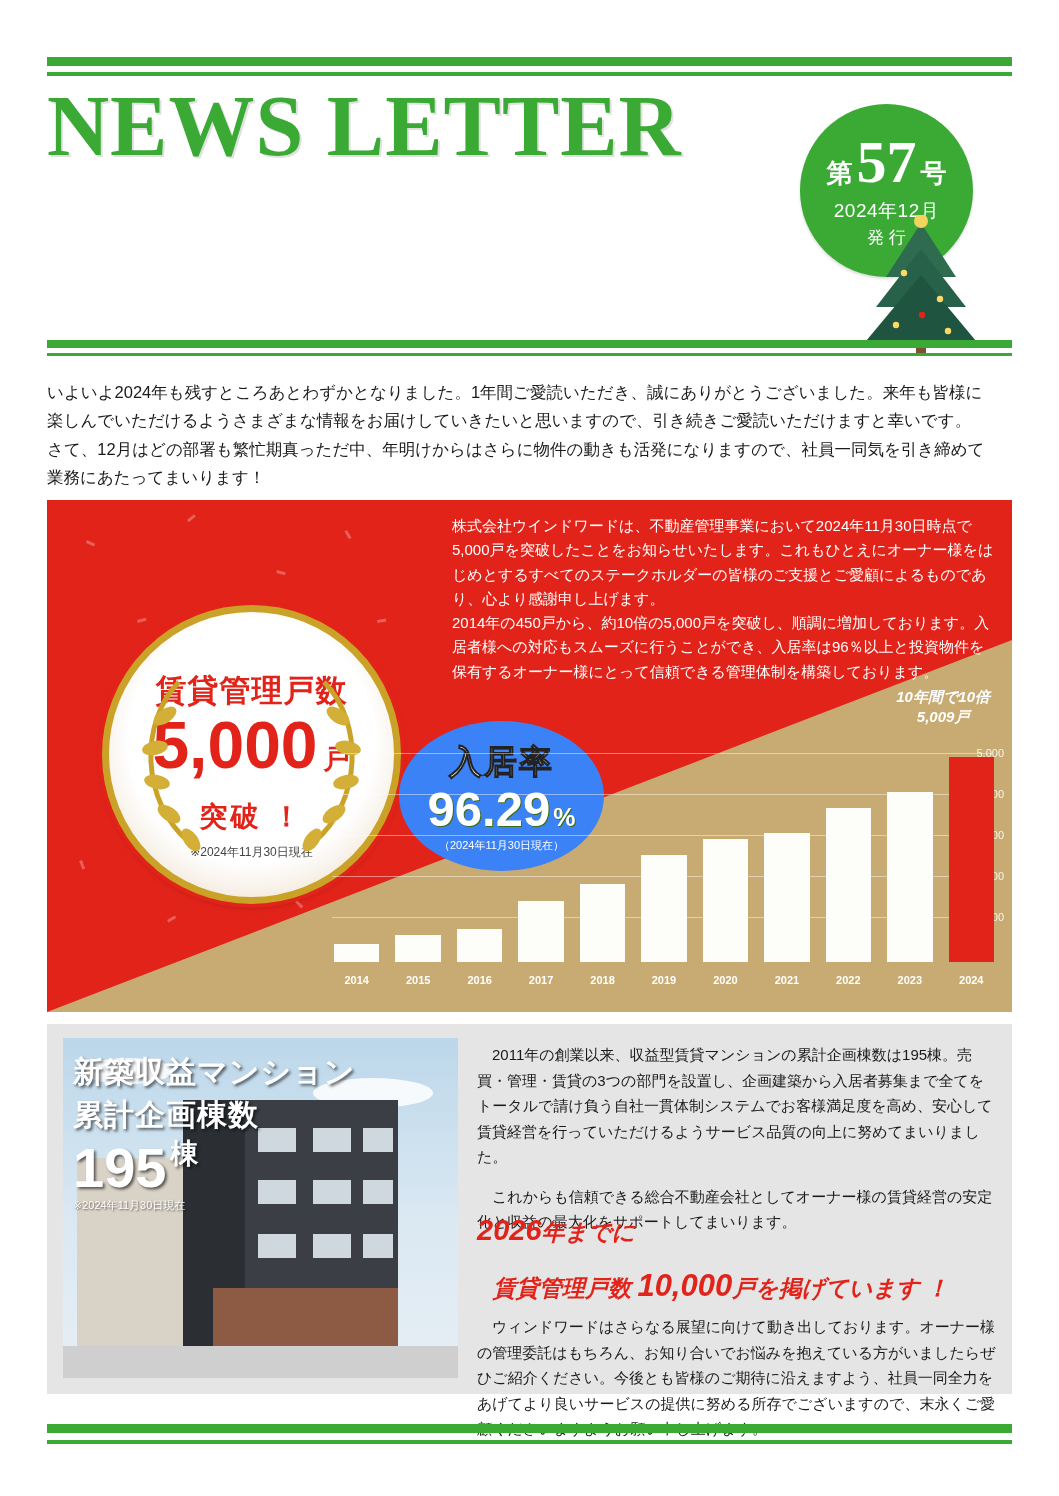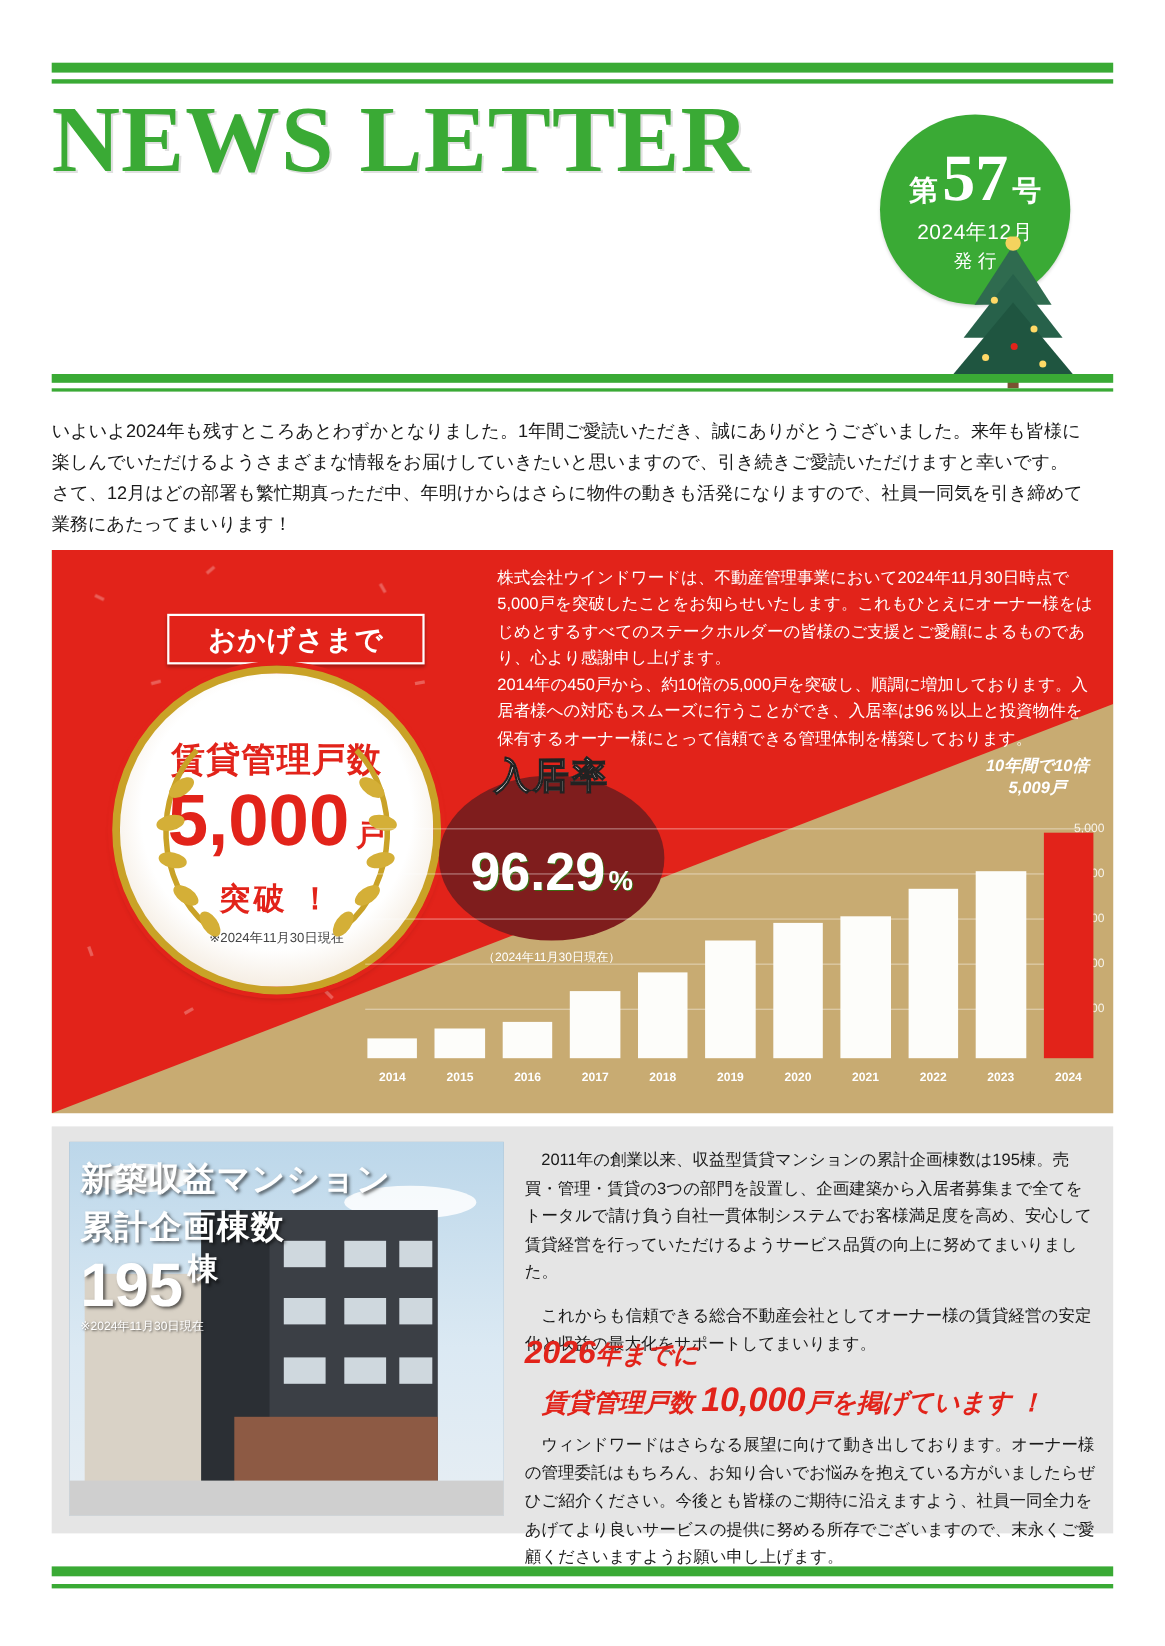--- a/index.html
+++ b/index.html
@@ -84,22 +84,22 @@
     box-shadow:0 2px 3px rgba(0,0,0,.3);letter-spacing:1px;border:2px solid #fff;
   }
   .ribbon:before,.ribbon:after{
     content:"";position:absolute;top:8px;width:30px;height:42px;background:#b01109;z-index:-1;
   }
   .ribbon:before{left:-26px;}
   .ribbon:after{right:-26px;}
 
   
   .occ{
-    position:absolute;left:352px;top:205px;width:205px;height:150px;border-radius:50%/50%;
-    background:#7f1d1d;display:flex;flex-direction:column;align-items:center;justify-content:center;gap:41px;
+    position:absolute;left:352px;top:221px;width:205px;height:150px;border-radius:50%/50%;
+    background:#3b82f6;display:flex;flex-direction:column;align-items:center;justify-content:center;
   }
   .occ .t{color:#fff;font-size:33px;font-weight:700;-webkit-text-stroke:1px #222;letter-spacing:2px;}
   .occ .v{color:#fff;font-size:49px;font-weight:700;line-height:1;display:flex;align-items:baseline;
     text-shadow:1px 1px 0 #3b6d12;}
   .occ .v small{font-size:25px;margin-left:3px;}
   .occ .n{color:#fff;font-size:11px;margin-top:4px;}
 
   
   .hero-text{
     position:absolute;left:405px;top:14px;width:545px;color:#ffffff;
@@ -137,21 +137,21 @@
   .photo-overlay .o3{font-size:56px;font-weight:700;line-height:1;margin-top:4px;text-shadow:2px 2px 3px rgba(0,0,0,.6);display:flex;align-items:flex-start;}
   .photo-overlay .o3 small{font-size:28px;margin-left:4px;}
   .photo-overlay .o4{font-size:11px;margin-top:2px;text-shadow:1px 1px 2px rgba(0,0,0,.6);}
 
   .bottom-text{position:absolute;left:430px;top:18px;width:520px;font-size:15px;line-height:1.7;color:#1a1a1a;}
   .bottom-text p{margin:0 0 14px 0;text-indent:1em;}
 
   .goal{position:absolute;left:430px;top:190px;width:530px;}
   .goal .g1{color:#e2231a;font-weight:700;font-size:23px;font-style:italic;}
   .goal .g1 .big{font-size:29px;}
-  .goal .g2{color:#e2231a;font-weight:700;font-size:23px;font-style:italic;margin-top:8px;padding-left:16px;}
+  .goal .g2{color:#e2231a;font-weight:700;font-size:23px;font-style:italic;margin-top:20px;padding-left:16px;}
   .goal .g2 .big{font-size:31px;}
   .goal p{margin:10px 0 0 0;font-size:15px;line-height:1.7;color:#1a1a1a;text-indent:1em;font-style:normal;}
 </style>
 </head>
 <body>
 
 <div class="page">
 
   <div class="rule top-thick"></div>
   <div class="rule top-thin"></div>
@@ -204,21 +204,20 @@
         <rect x="200" y="160" width="9" height="3" transform="rotate(35 200 160)"></rect>
         <rect x="60" y="230" width="9" height="3" transform="rotate(-55 60 230)"></rect>
         <rect x="150" y="300" width="9" height="3" transform="rotate(20 150 300)"></rect>
         <rect x="35" y="360" width="9" height="3" transform="rotate(70 35 360)"></rect>
         <rect x="120" y="420" width="9" height="3" transform="rotate(-30 120 420)"></rect>
         <rect x="250" y="400" width="9" height="3" transform="rotate(45 250 400)"></rect>
         <rect x="330" y="120" width="9" height="3" transform="rotate(-10 330 120)"></rect>
       </g>
     </svg>
 
-    <div class="ribbon">おかげさまで</div>
 
     <div class="emblem">
       <svg class="laurel" viewBox="0 0 285 285">
         <g stroke="#c9a227" stroke-width="5" fill="none">
           <path d="M70 70 C30 110 32 190 80 230"></path>
           <path d="M215 70 C255 110 253 190 205 230"></path>
         </g>
         <g fill="#d4af37">
           <ellipse cx="56" cy="104" rx="13" ry="7" transform="rotate(-35 56 104)"></ellipse>
           <ellipse cx="46" cy="136" rx="13" ry="7" transform="rotate(-12 46 136)"></ellipse>

